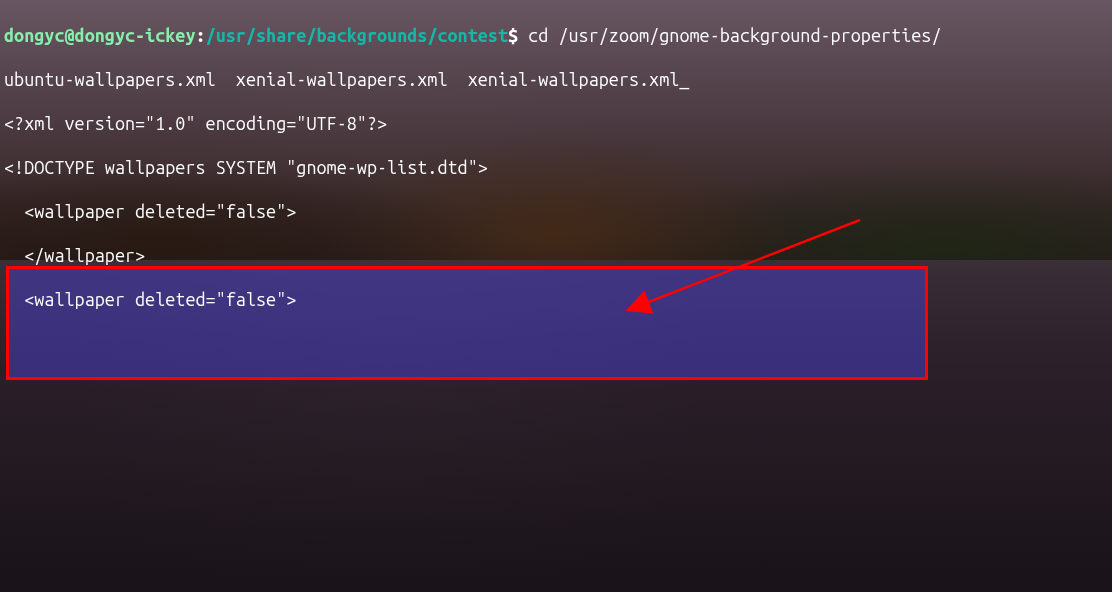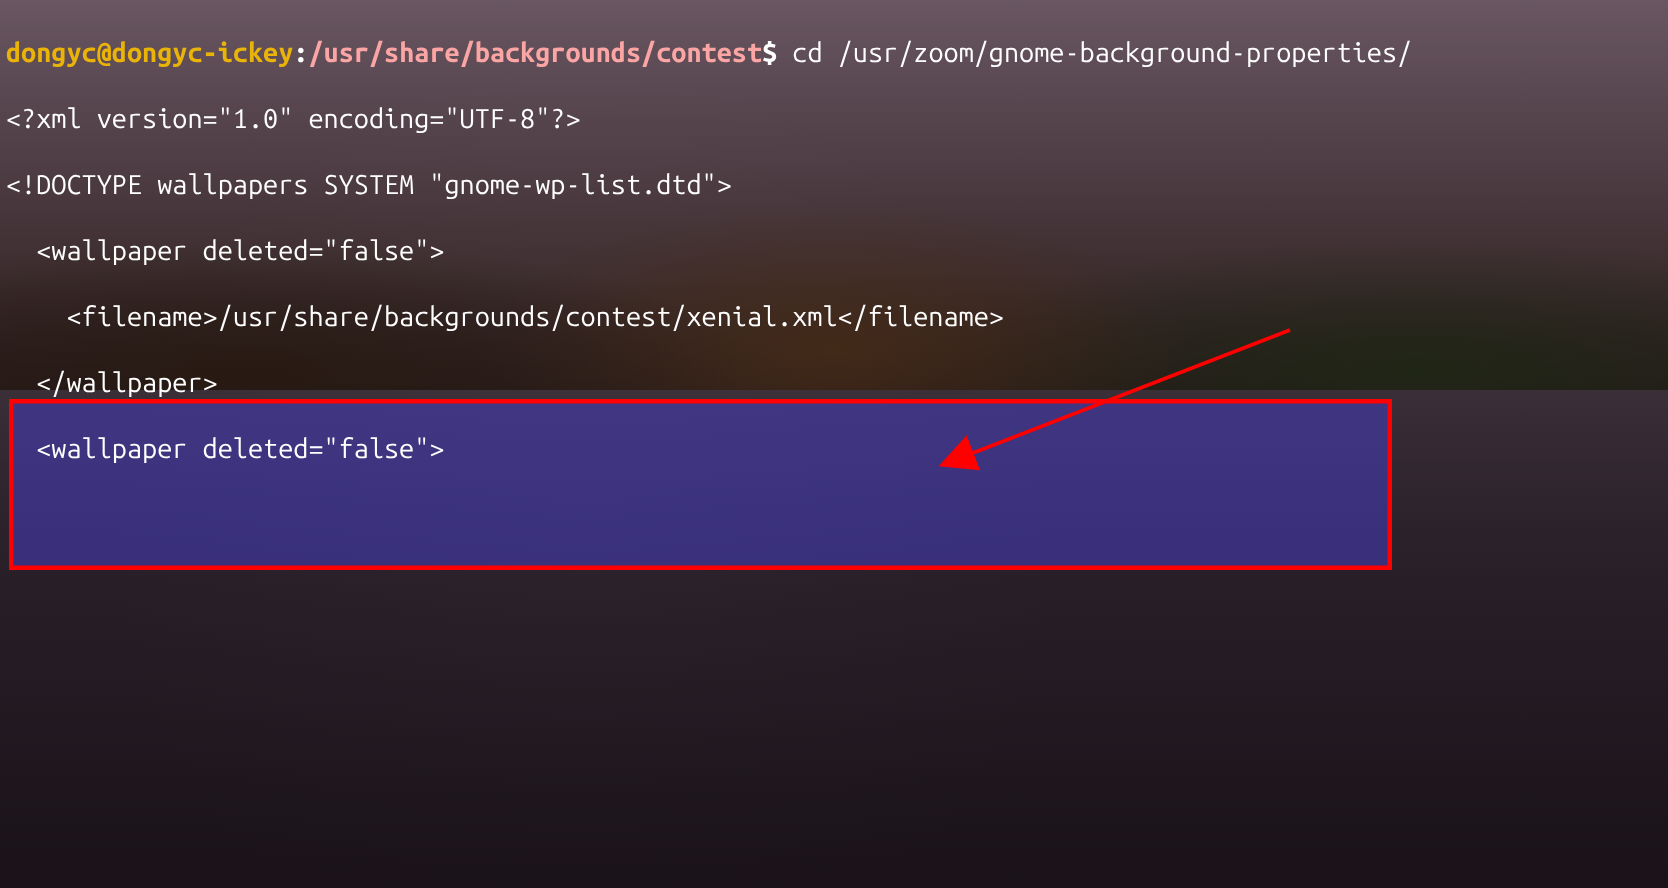--- a/index.html
+++ b/index.html
@@ -45,23 +45,23 @@
         rgba(40,30,40,0.7) 40%,
         rgba(25,18,24,0.85) 100%);
   }
   .terminal {
     position: relative;
     padding: 2px 4px 0 4px;
     white-space: pre;
     z-index: 5;
   }
   .line { display: block; }
-  .user   { color: #eab308; font-weight: bold; }
+  .user   { color: #86efac; font-weight: bold; }
   .colon  { color: #ffffff; font-weight: bold; }
-  .path   { color: #fca5a5; font-weight: bold; }
+  .path   { color: #14b8a6; font-weight: bold; }
   .prompt { color: #ffffff; font-weight: bold; }
   .cmd    { color: #ffffff; }
   .out    { color: #ffffff; }
 
   .highlight-box {
     position: absolute;
     border: 3px solid #ff0000;
     background: rgba(70, 60, 190, 0.55);
     z-index: 2;
     box-sizing: border-box;
@@ -85,24 +85,24 @@
   <defs>
     <marker id="ah" markerWidth="12" markerHeight="12" refX="9" refY="5" orient="auto">
       <path d="M0,0 L10,5 L0,10 z" fill="#ff0000"></path>
     </marker>
   </defs>
   <line x1="860" y1="220" x2="628" y2="310" stroke="#ff0000" stroke-width="2.5" marker-end="url(#ah)"></line>
 </svg>
 
 <div class="terminal">
 <span class="line"><span class="user">dongyc@dongyc-ickey</span><span class="colon">:</span><span class="path">/usr/share/backgrounds/contest</span><span class="prompt">$</span><span class="cmd"> cd /usr/zoom/gnome-background-properties/</span></span>
+<span class="line out">ubuntu-wallpapers.xml  xenial-wallpapers.xml  xenial-wallpapers.xml_</span>
 <span class="line out">&lt;?xml version="1.0" encoding="UTF-8"?&gt;</span>
 <span class="line out">&lt;!DOCTYPE wallpapers SYSTEM "gnome-wp-list.dtd"&gt;</span>
 <span class="line out">  &lt;wallpaper deleted="false"&gt;</span>
-<span class="line out">    &lt;filename&gt;/usr/share/backgrounds/contest/xenial.xml&lt;/filename&gt;</span>
 <span class="line out">  &lt;/wallpaper&gt;</span>
 <span class="line out">  &lt;wallpaper deleted="false"&gt;</span>
 
 
 
 
 
 
 
 

